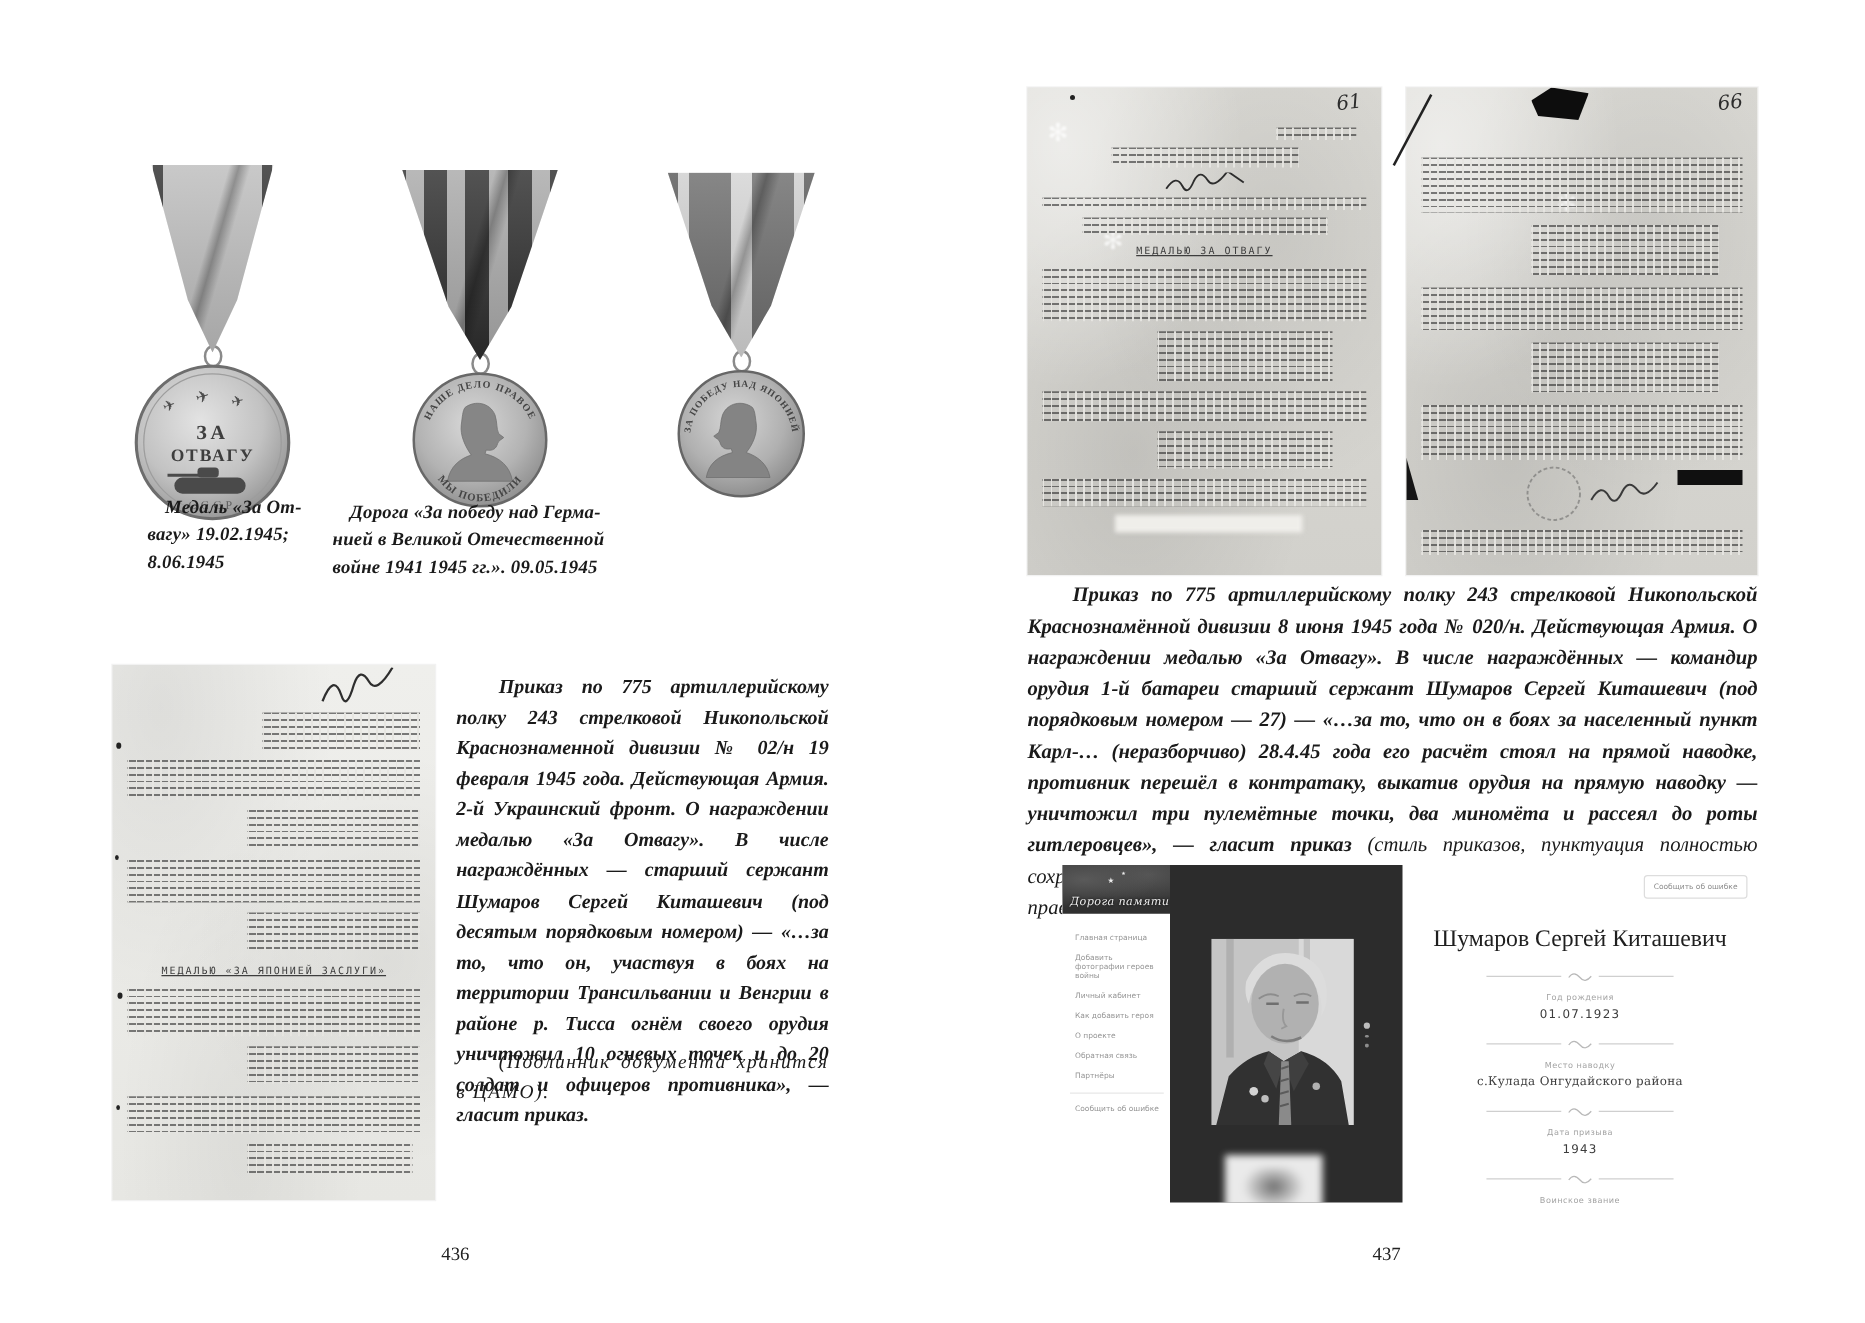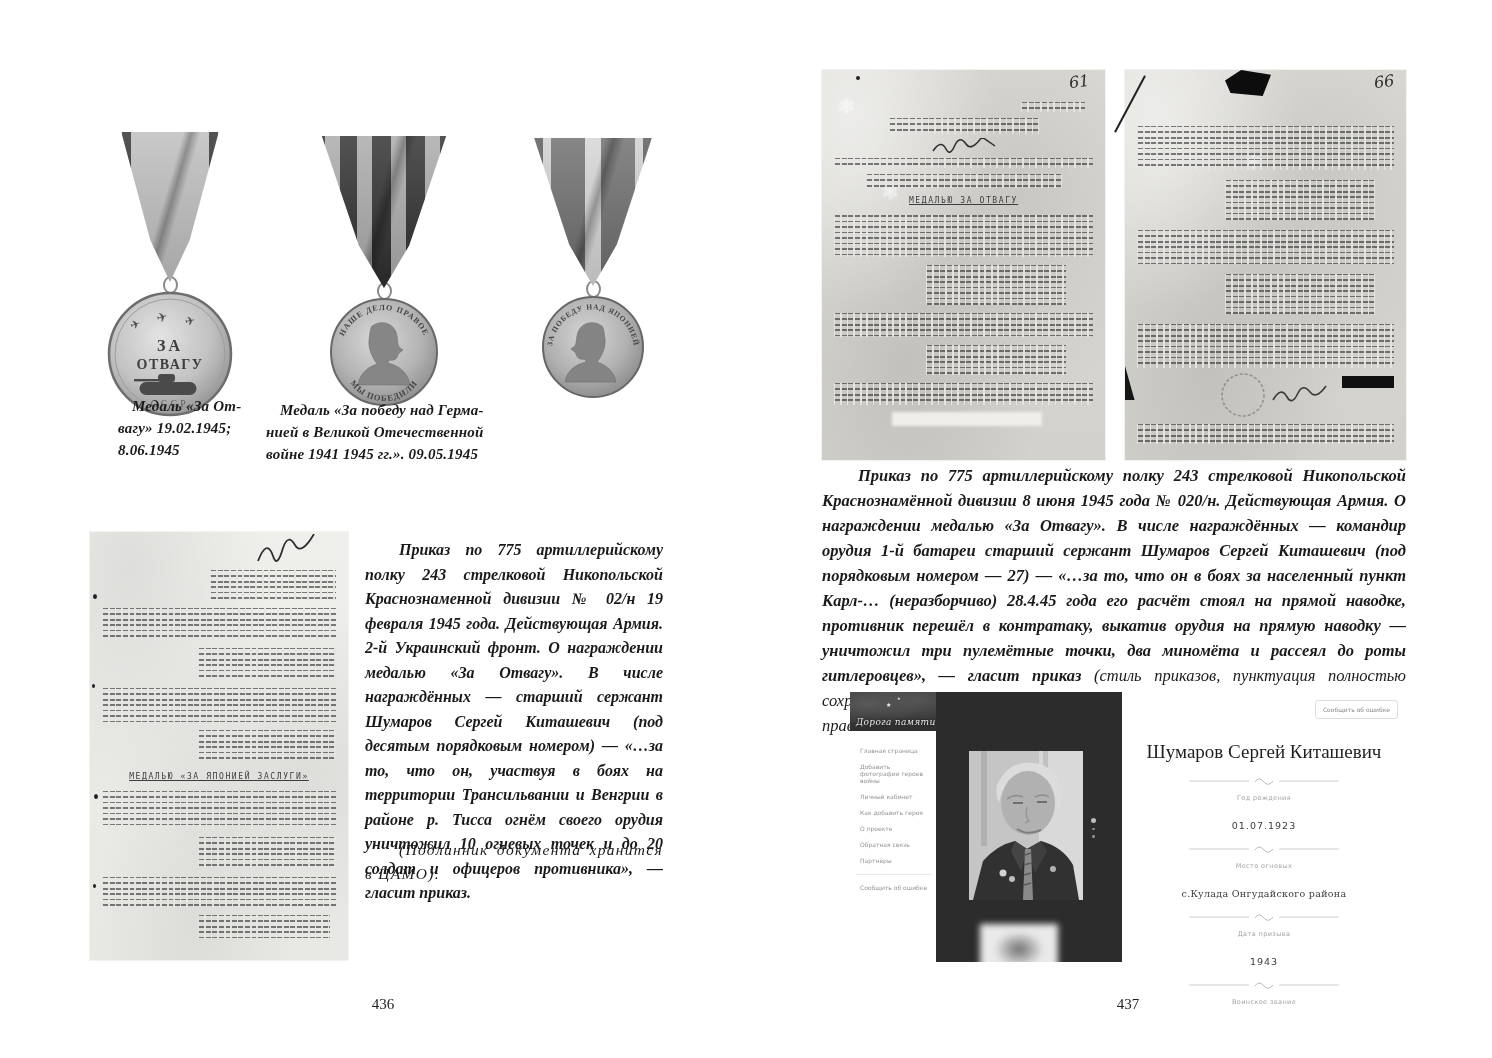--- a/index.html
+++ b/index.html
@@ -44,21 +44,21 @@
   .hw-num{font-family:"DejaVu Serif",serif;font-style:italic;font-size:16px;color:#2c2c2c;transform:rotate(-7deg);}
   .speck{position:absolute;background:#222;border-radius:50%;}
   .crease{position:absolute;color:rgba(255,255,255,.75);font-size:20px;filter:blur(1px);font-family:"DejaVu Sans",sans-serif;}
 
   
   .order{position:absolute;font-weight:bold;font-style:italic;text-align:justify;}
   .order-l{font-size:16px;line-height:24.5px;text-indent:34px;}
   .order-r{font-size:16.5px;line-height:25px;text-indent:36px;}
   .note-l{position:absolute;font-style:italic;font-size:15.5px;line-height:24px;letter-spacing:1.3px;text-indent:34px;text-align:justify;}
   .note-inline{font-weight:normal;}
-  .pagenum{position:absolute;font-size:15px;color:#222;width:60px;text-align:center;}
+  .pagenum{position:absolute;font-size:15px;color:#222;width:60px;}
 
   
   .ws{position:absolute;left:850px;top:692px;width:556px;height:282px;background:#fff;
       font-family:"DejaVu Sans",sans-serif;filter:saturate(0);}
   .ws-side{position:absolute;left:0;top:0;width:86px;height:100%;background:#fff;}
   .ws-logo{height:39px;position:relative;overflow:hidden;color:#ededed;
       background:radial-gradient(ellipse at 20% 30%,#5a5a5a,transparent 60%),
                  radial-gradient(ellipse at 80% 20%,#555,transparent 55%),
                  linear-gradient(#3c3c3c,#2f2f2f);}
   .ws-logo .lg-text{position:absolute;left:6px;bottom:4px;font-family:"DejaVu Serif",serif;font-style:italic;
@@ -75,21 +75,21 @@
   .ws-dots .d2{width:2.4px;height:2.4px;border-radius:50%;background:#8d8d8d;}
   .ws-blurimg{position:absolute;left:44px;top:232px;width:78px;height:50px;background:#eceae6;filter:blur(3px);}
   .ws-blurimg::after{content:"";position:absolute;left:14px;top:10px;right:14px;bottom:6px;
       background:radial-gradient(ellipse at 50% 45%,#6f6f6f,transparent 70%);}
   .ws-main{position:absolute;left:272px;top:0;right:0;height:100%;text-align:center;}
   .ws-btn{position:absolute;right:8px;top:8px;border:1px solid #ddd;border-radius:3px;padding:5px 7px;
       font-size:6px;color:#8b8b8b;filter:blur(.3px);background:#fff;white-space:nowrap;}
   .ws-title{margin-top:49px;font-family:"Liberation Serif",serif;font-size:19px;color:#1f1f1f;}
   .ws-orn{margin:14px auto 0;display:block;}
   .ws-label{margin-top:9px;font-size:6.5px;color:#a3a39e;letter-spacing:.4px;filter:blur(.3px);}
-  .ws-value{margin-top:18px;font-size:9.5px;color:#3c3c3c;letter-spacing:1px;filter:blur(.25px);}
+  .ws-value{margin-top:4px;font-size:9.5px;color:#3c3c3c;letter-spacing:1px;filter:blur(.25px);}
   .ws-value.it{font-family:"DejaVu Serif",serif;letter-spacing:.3px;}
 </style>
 </head>
 <body>
 
 <div class="sheet">
 
   <div class="medal" style="left:100px;top:132px;width:140px">
     <div class="ribbon r1" style="width:116px;height:150px"></div>
     <div class="ring"></div>
@@ -143,21 +143,21 @@
       <path d="M44,30 C52,24 64,26 68,36 C70,42 69,47 71,51 L75,54 C73,56 71,56 70,59 C69,63 66,65 61,64 L60,67 C72,70 80,77 82,89 L30,89 C32,77 40,71 49,68 C44,61 40,52 41,44 C42,37 42,33 44,30 Z" fill="#868686" stroke="#6f6f6f" stroke-width=".6"></path>
       <text font-size="8" font-weight="bold" letter-spacing="1" fill="#454545">
         <textPath href="#arcT2" startOffset="50%" text-anchor="middle">НАШЕ ДЕЛО ПРАВОЕ</textPath>
       </text>
       <text font-size="8.5" font-weight="bold" letter-spacing="1" fill="#454545">
         <textPath href="#arcB2" startOffset="50%" text-anchor="middle">МЫ ПОБЕДИЛИ</textPath>
       </text>
     </svg>
   </div>
   <div class="caption" style="left:266px;top:399px;width:242px">
-    <div class="in">Медаль «За победу над Герма-</div>
+    <div class="in">Дорога «За победу над Герма-</div>
     <div>нией в Великой Отечественной</div>
     <div>войне 1941 1945 гг.». 09.05.1945</div>
   </div>
 
   <div class="medal" style="left:520px;top:138px;width:146px">
     <div class="ribbon r3" style="width:140px;height:148px"></div>
     <div class="ring"></div>
     <svg class="disc" width="106" height="106" viewBox="0 0 106 106">
       <defs>
         <radialGradient id="sg3" cx="44%" cy="38%" r="75%">
@@ -308,21 +308,21 @@
         <line x1="90" y1="4" x2="150" y2="4" stroke="#cfcfcf"></line>
       </svg>
       <div class="ws-label">Год рождения</div>
       <div class="ws-value">01.07.1923</div>
 
       <svg class="ws-orn" width="150" height="8">
         <line x1="0" y1="4" x2="60" y2="4" stroke="#cfcfcf"></line>
         <path d="M66,5 q4,-6 9,0 q4,5 9,-1" stroke="#b9b9b9" fill="none"></path>
         <line x1="90" y1="4" x2="150" y2="4" stroke="#cfcfcf"></line>
       </svg>
-      <div class="ws-label">Место огневых</div>
+      <div class="ws-label">Место наводку</div>
       <div class="ws-value it">с.Кулада Онгудайского района</div>
 
       <svg class="ws-orn" width="150" height="8">
         <line x1="0" y1="4" x2="60" y2="4" stroke="#cfcfcf"></line>
         <path d="M66,5 q4,-6 9,0 q4,5 9,-1" stroke="#b9b9b9" fill="none"></path>
         <line x1="90" y1="4" x2="150" y2="4" stroke="#cfcfcf"></line>
       </svg>
       <div class="ws-label">Дата призыва</div>
       <div class="ws-value">1943</div>
 

